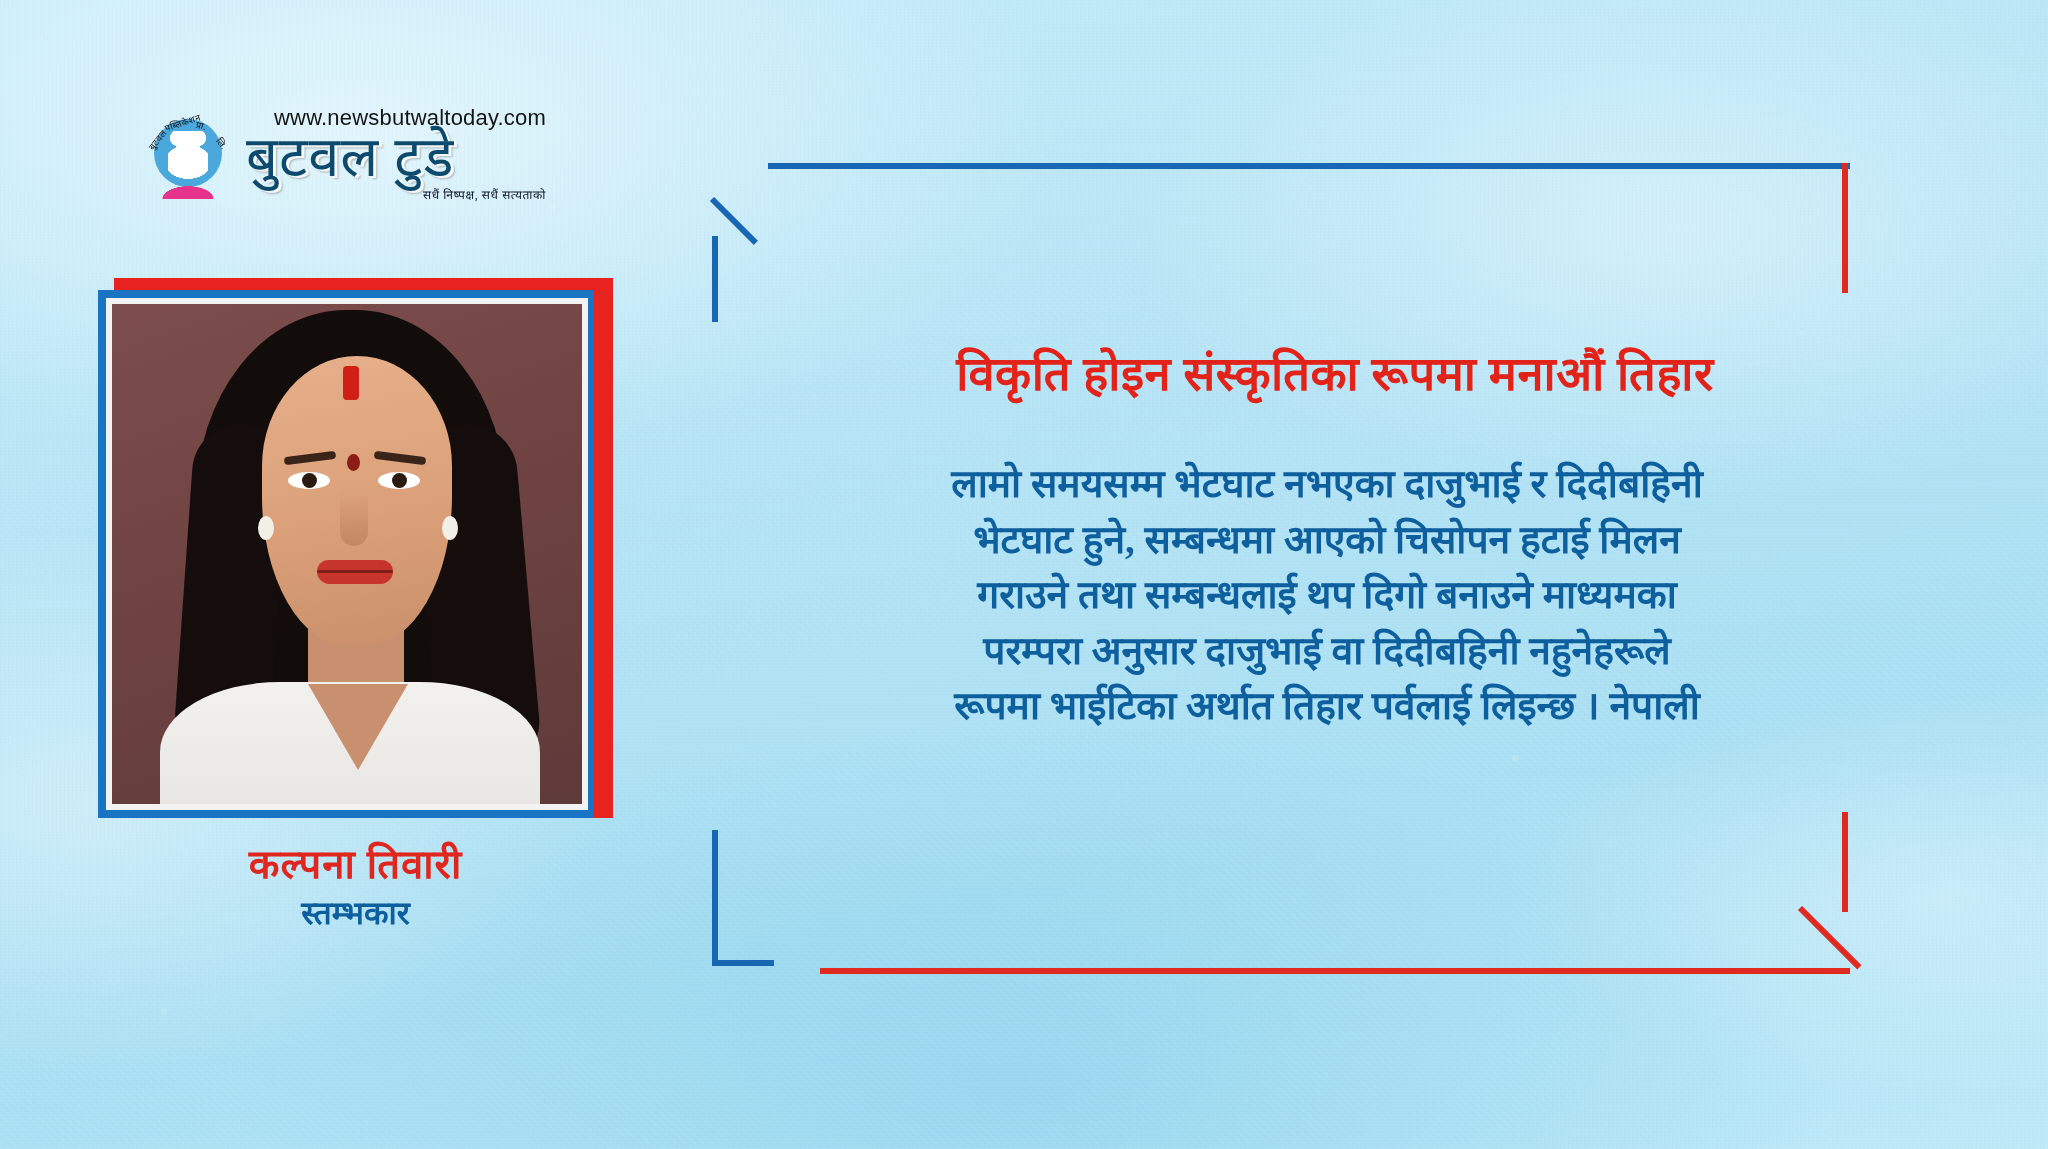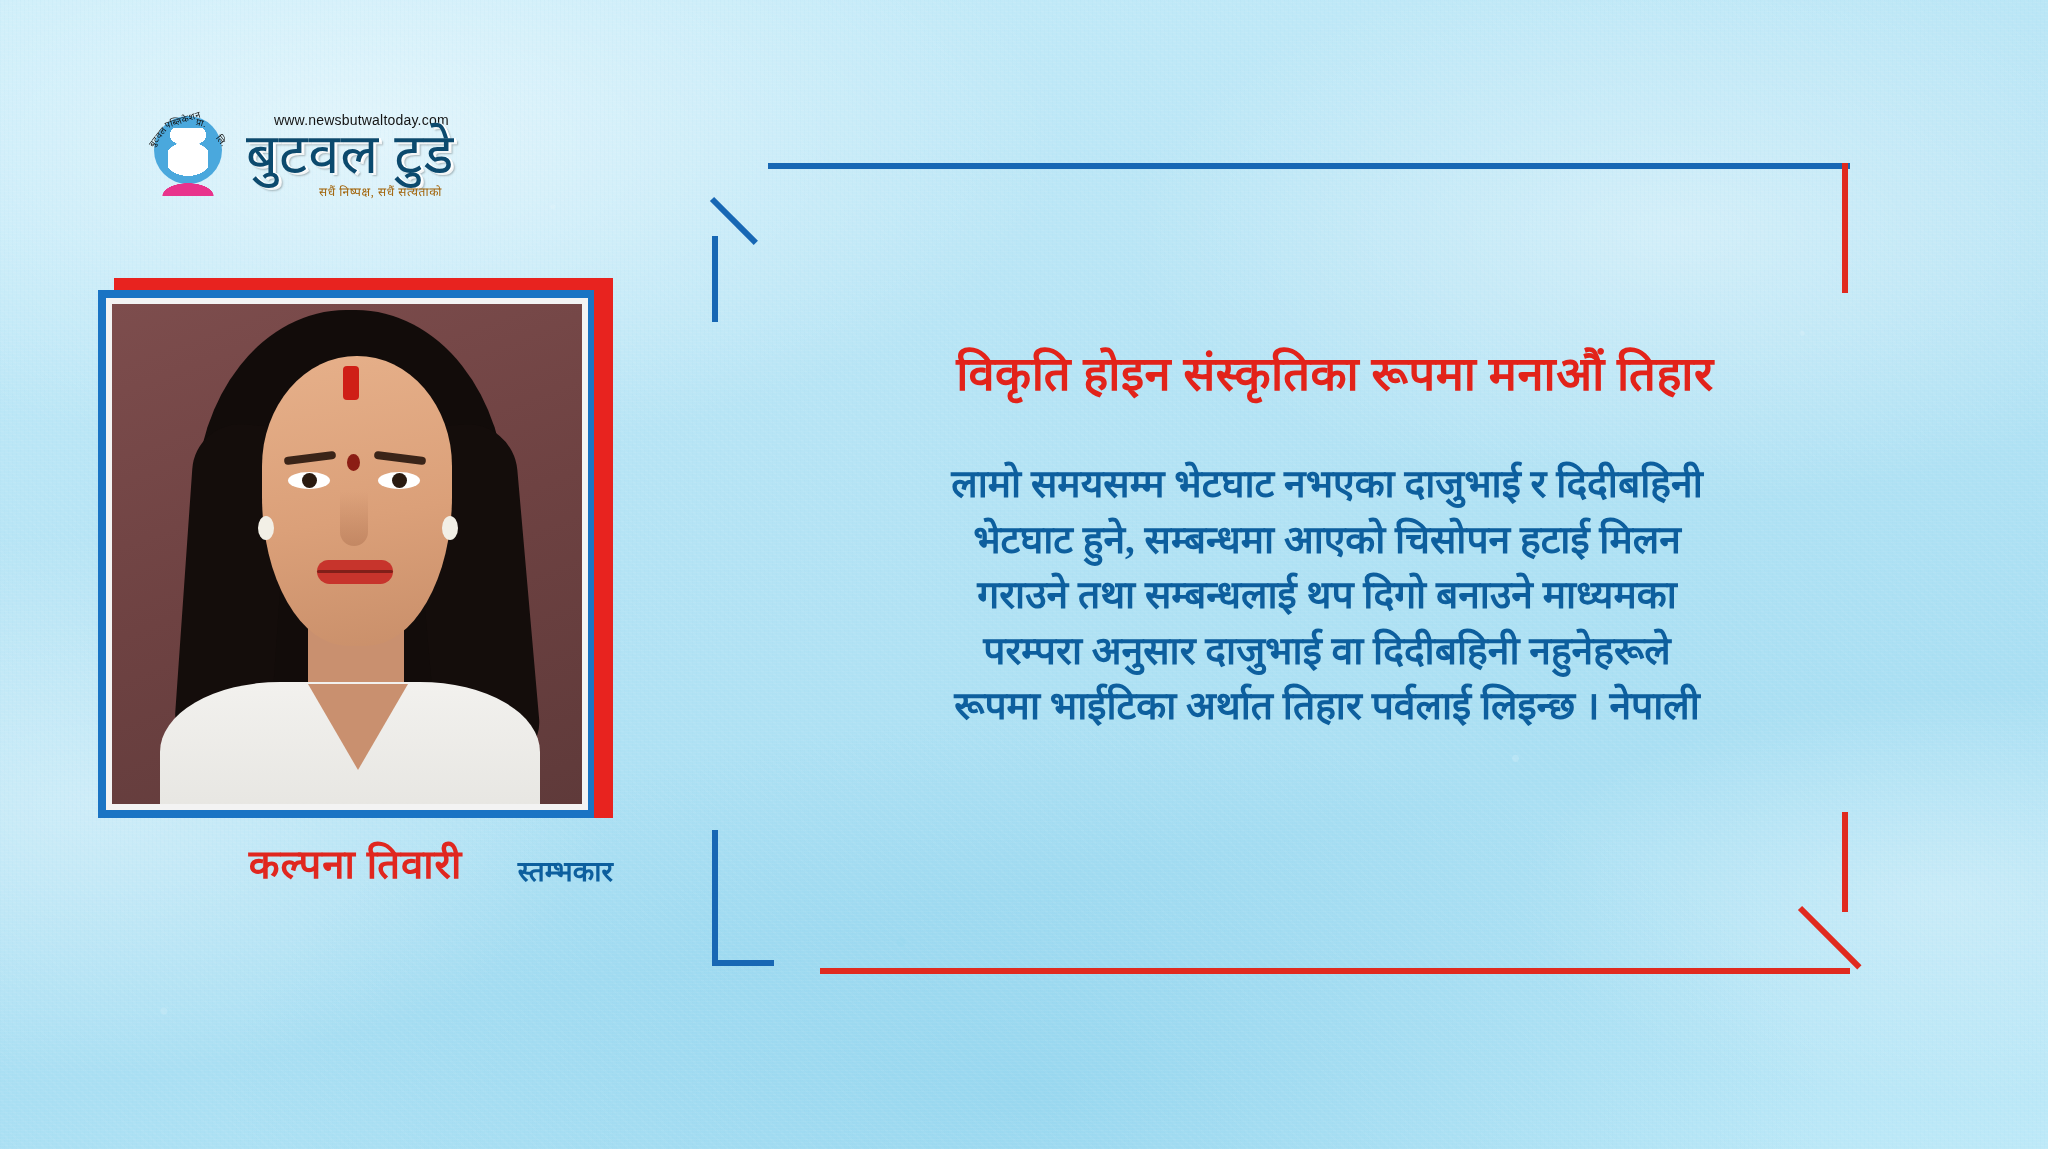--- a/index.html
+++ b/index.html
@@ -103,45 +103,46 @@
     transform-origin: center;
   }
   .arc-a { left: 6px;  top: 26px; transform: rotate(-52deg); }
   .arc-b { left: 24px; top: 9px;  transform: rotate(-18deg); }
   .arc-c { left: 56px; top: 12px; transform: rotate(16deg); }
   .arc-d { left: 76px; top: 30px; transform: rotate(52deg); }
 
   .logo-block { position: relative; }
   .logo-url {
     font-family: "Liberation Sans", sans-serif;
-    font-size: 14px;
+    font-size: 22px;
     color: #141414;
     letter-spacing: .2px;
-    margin: 12px 0 1px 28px;
+    margin: 5px 0 1px 28px;
   }
   .logo-word {
     font-family: "Liberation Serif", serif;
     font-size: 56px;
     line-height: .92;
     font-weight: 400;
     color: #0c4a6e;
     letter-spacing: 1px;
     text-shadow:
       2px 0 0 #ffffff,
       3px 2px 0 rgba(255,255,255,.85),
       4px 3px 2px rgba(0,0,0,.25);
     white-space: nowrap;
   }
   .logo-tag {
     font-family: "Liberation Serif", serif;
     font-size: 12px;
-    color: #a16207;
+    color: #0f172a;
     letter-spacing: .6px;
-    margin: 2px 0 0 73px;
+    margin: 2px 0 0 114px;
     white-space: nowrap;
+    text-align: right;
   }
 
   
   #photo-card {
     position: absolute;
     left: 98px;
     top: 278px;
     width: 515px;
     height: 540px;
   }
@@ -238,25 +239,25 @@
     width: 515px;
     text-align: center;
     font-family: "Liberation Serif", serif;
     font-size: 40px;
     font-weight: 700;
     color: #e0271f;
     letter-spacing: 1px;
   }
   #author-role {
     position: absolute;
-    left: 98px; top: 851px;
+    left: 98px; top: 890px;
     width: 515px;
-    text-align: right;
-    font-family: "Liberation Serif", serif;
-    font-size: 28px;
+    text-align: center;
+    font-family: "Liberation Serif", serif;
+    font-size: 32px;
     font-weight: 700;
     color: #0d5f9e;
   }
 
   
   .bracket { position: absolute; }
   .line-h { position:absolute; height: 6px; }
   .line-v { position:absolute; width: 6px; }
   .line-d { position:absolute; height: 6px; transform-origin: left center; }
 

